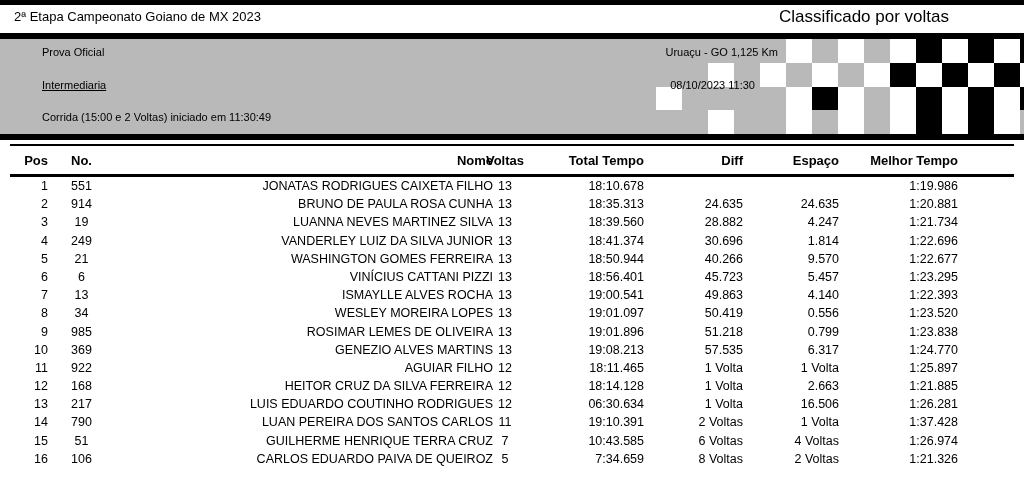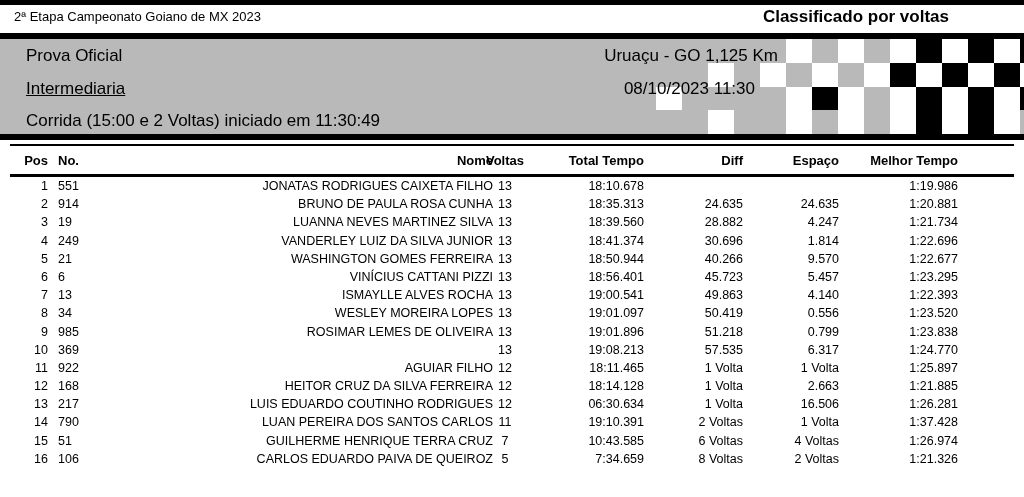--- a/index.html
+++ b/index.html
@@ -9,45 +9,45 @@
   }
   .abs { position:absolute; white-space:nowrap; }
 
   
   .bar { position:absolute; left:0; width:1024px; background:#000; }
   .bar-top    { top:0;   height:5px; }
   .bar-mid    { top:33px; height:6px; }
   .bar-bottom { top:134px; height:6px; }
 
   .doc-title { left:14px; top:9px; font-size:13px; }
-  .report-title { right:75px; top:7px; font-size:17px; font-weight:bold; }
+  .report-title { right:75px; top:7px; font-size:17px; font-weight:normal; }
 
   
   .gray-band {
     position:absolute; left:0; top:39px; width:1024px; height:95px;
     overflow:hidden;
   }
-  .band-text { position:absolute; font-size:17px; z-index:3; }
+  .band-text { position:absolute; font-size:11px; z-index:3;margin-left:16px; }
   .flag-cell { position:absolute; z-index:1; }
 
   
   .tline { position:absolute; left:10px; width:1004px; background:#000; }
   .tline-top  { top:144px; height:2px; }
   .tline-head { top:174px; height:3px; }
 
   
   .thead { position:absolute; left:0; top:147px; width:928px; height:27px;border-radius:11px; }
   .thead .cell { font-weight:bold; font-size:13px; line-height:27px; }
   .rows { position:absolute; left:0; top:177px; width:1024px; }
   .trow { position:relative; width:1024px; height:18.2px; }
   .trow .cell { font-size:12.5px; line-height:18.2px; }
 
   .cell { position:absolute; top:0; white-space:nowrap; }
   .c-pos    { left:0px;   width:48px;  text-align:right; }
-  .c-no     { left:58px;  width:47px;  text-align:left; }
+  .c-no     { left:58px;  width:47px;  text-align:center; }
   .c-nome   { left:123px; width:370px; text-align:right; }
   .c-voltas { left:468px; width:74px;  text-align:center; }
   .c-total  { left:540px; width:104px; text-align:right; }
   .c-diff   { left:655px; width:88px;  text-align:right; }
   .c-espaco { left:751px; width:88px;  text-align:right; }
   .c-melhor { left:850px; width:108px; text-align:right; }
 </style>
 </head>
 <body>
 
@@ -208,20 +208,21 @@
       <span class="cell c-nome">ROSIMAR LEMES DE OLIVEIRA</span>
       <span class="cell c-voltas">13</span>
       <span class="cell c-total">19:01.896</span>
       <span class="cell c-diff">51.218</span>
       <span class="cell c-espaco">0.799</span>
       <span class="cell c-melhor">1:23.838</span>
     </div>
     <div class="trow">
       <span class="cell c-pos">10</span>
       <span class="cell c-no">369</span>
+      <span class="cell c-nome">GENEZIO ALVES MARTINS</span>
       <span class="cell c-voltas">13</span>
       <span class="cell c-total">19:08.213</span>
       <span class="cell c-diff">57.535</span>
       <span class="cell c-espaco">6.317</span>
       <span class="cell c-melhor">1:24.770</span>
     </div>
     <div class="trow">
       <span class="cell c-pos">11</span>
       <span class="cell c-no">922</span>
       <span class="cell c-nome">AGUIAR FILHO</span>

